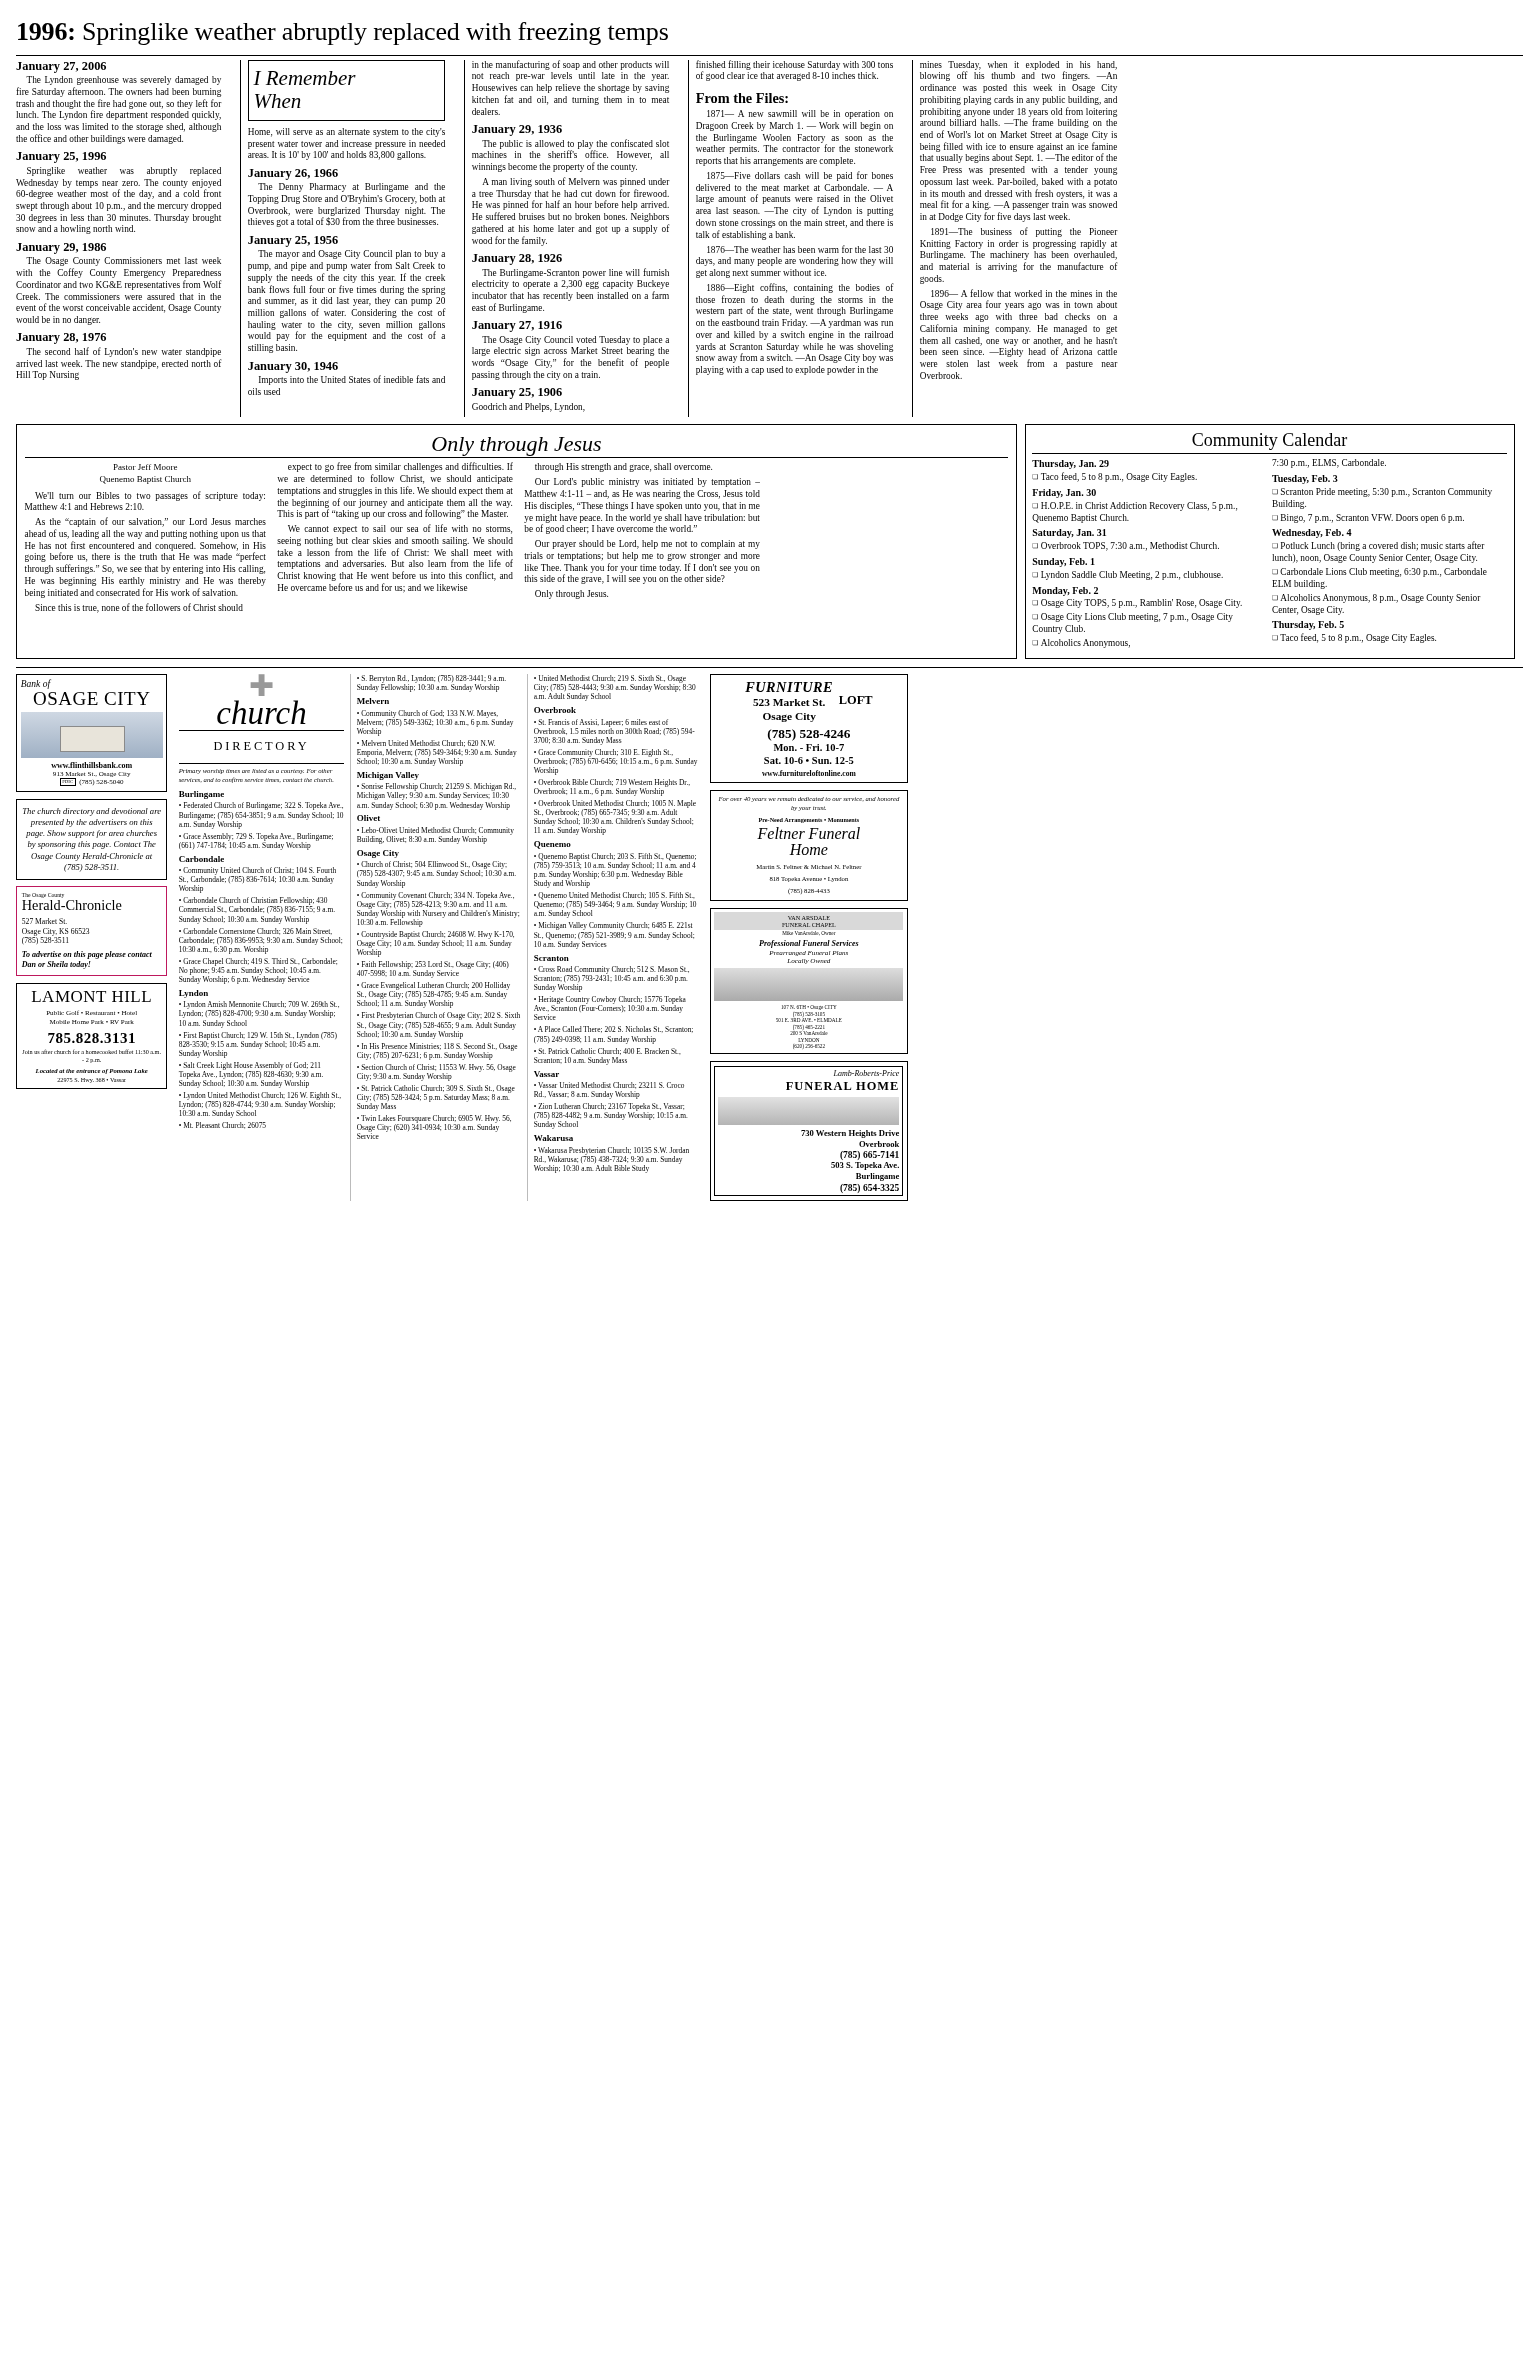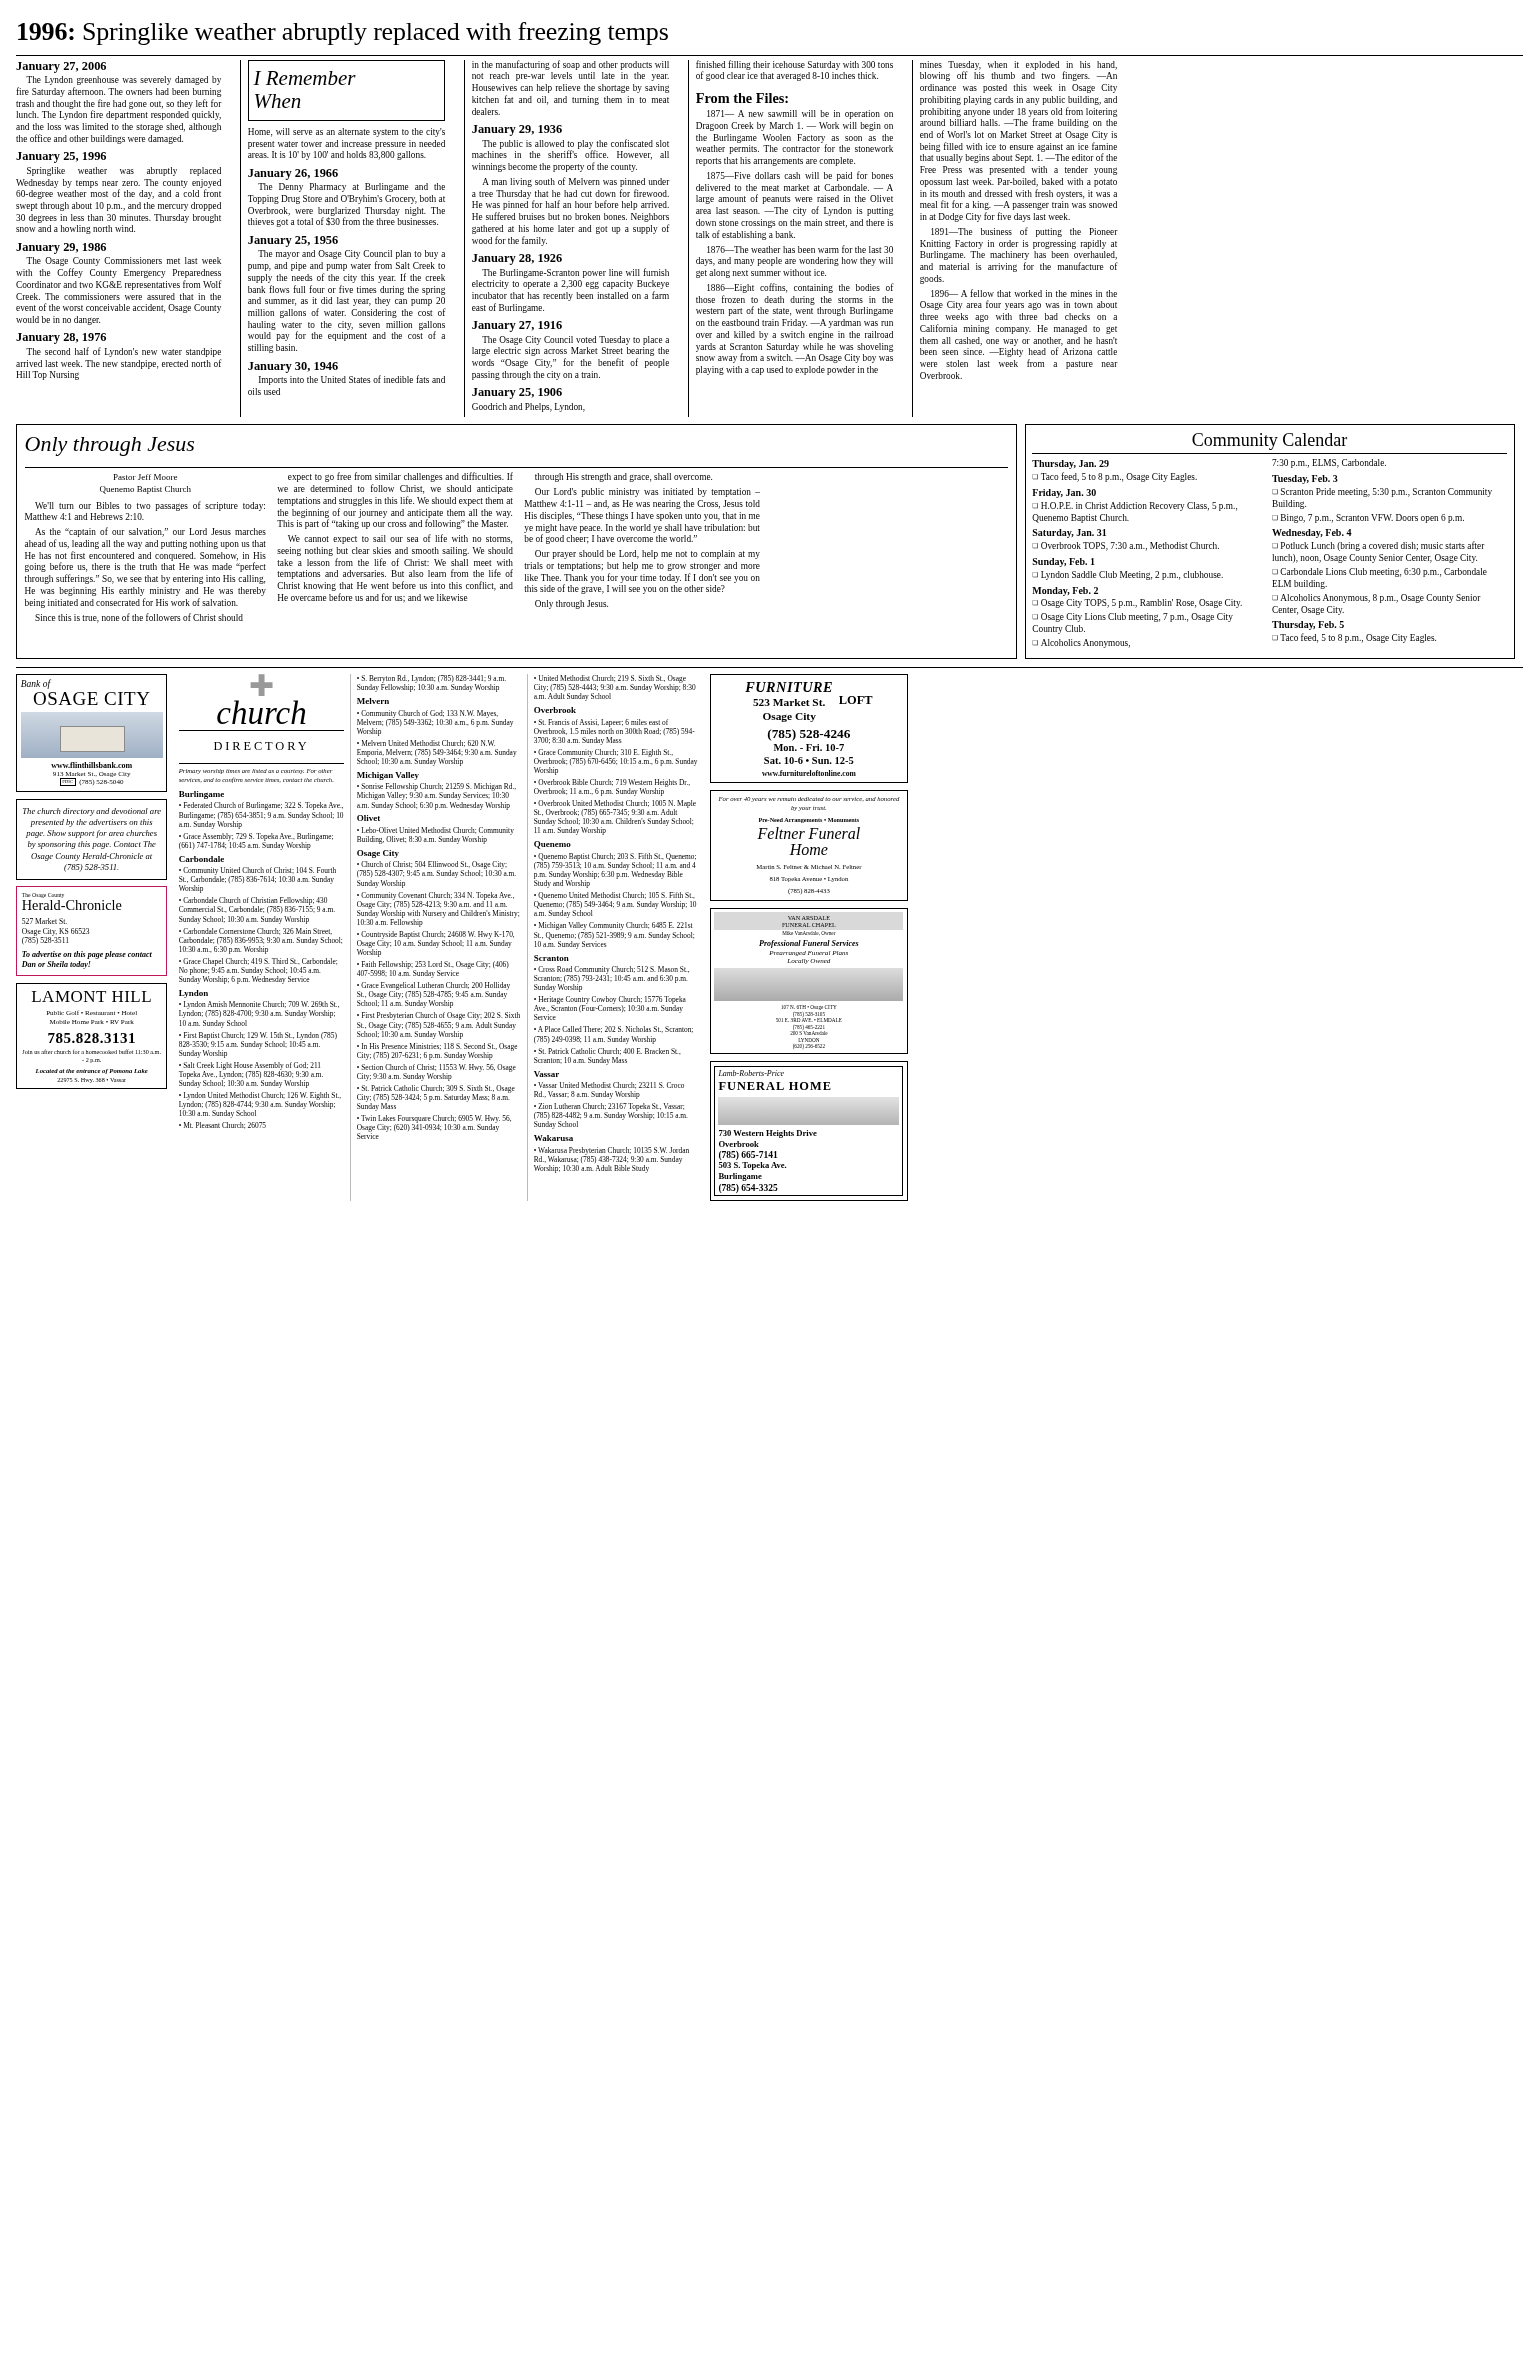--- a/index.html
+++ b/index.html
@@ -35,21 +35,21 @@
   .col p.noind { text-indent:0; }
   .irem-box { border:1.4px double #000; padding:6.7px 4.8px 8.6px 4.8px; margin-bottom:5.7px; }
   .irem-t1 { font-family:"Liberation Serif", serif; font-size:21px; font-style:italic; line-height:1.05; }
   .irem-t2 { font-family:"Liberation Serif", serif; font-size:21px; font-style:italic; line-height:1.05; }
 
   .fromfiles { font-size:14.3px; font-weight:bold; margin:5.7px 0 2.4px 0; }
 
   
   .midsec { display:flex; gap:7.6px; margin-top:7.6px; }
   .sermon { width:1001px; border:1px solid #000; padding:5.7px 7.6px 7.6px 7.6px; }
-  .sermon-title { font-size:22px; font-style:italic; font-family:"Liberation Serif", serif; margin-bottom:10px; }
+  .sermon-title { text-align:center; font-size:22px; font-style:italic; font-family:"Liberation Serif", serif; margin-bottom:0; }
   .sermon-rule { height:0.5px; background:#000; margin-bottom:4.8px; }
   .sermon-cols { display:flex; }
   .sermon-col { width:247px; padding:0 5.7px; font-size:9.3px; line-height:1.26; text-align:justify; }
   .sermon-col:first-child { padding-left:0; }
   .sermon-col p { margin:0 0 3.3px 0; text-indent:10.5px; }
   .pastor { text-align:center; font-size:9px; line-height:1.3; margin-bottom:4.8px; }
 
   .calendar { width:490px; border:1px solid #000; padding:4.8px 6.7px 6.7px 6.7px; }
   .cal-title { text-align:center; font-size:18px; font-family:"Liberation Serif", serif; margin-bottom:1.9px; }
   .cal-rule { height:0.5px; background:#000; margin-bottom:4.8px; }
@@ -123,21 +123,21 @@
   .felt-name { font-size:16px; font-family:"Liberation Serif", serif; font-style:italic; line-height:1.05; }
   .felt-sub { font-size:6.7px; line-height:1.35; margin-top:2.9px; }
 
   .ad-vanarsdale { border:1px solid #000; padding:3.8px; text-align:center; margin-bottom:6.7px; }
   .va-band { background:#d9d9d9; font-size:6.2px; padding:1.4px; line-height:1.2; }
   .va-title { font-size:8px; font-style:italic; font-weight:bold; margin:2.9px 0 1px 0; }
   .va-sub { font-size:7.1px; font-style:italic; }
   .va-pic { height:33px; background:linear-gradient(#ddd,#aaa); margin:2.9px 0; }
   .va-addr { font-size:5.2px; line-height:1.25; }
 
-  .ad-lamb { border:1.4px solid #000; padding:3.8px; text-align:left; }
+  .ad-lamb { border:1.4px solid #000; padding:3.8px; text-align:right; }
   .lamb-inner { border:0.5px solid #000; padding:2.9px; }
   .lamb-name { font-size:8px; font-style:italic; line-height:1.1; }
   .lamb-fh { font-size:12.4px; letter-spacing:1px; font-weight:bold; }
   .lamb-pic { height:28.5px; background:linear-gradient(#e2e2e2,#b4b4b4); margin:2.9px 0; }
   .lamb-addr { font-size:8.6px; font-weight:bold; line-height:1.3; }
   .lamb-phone { font-size:9.5px; font-weight:bold; }
 </style>
 </head>
 <body>
 

